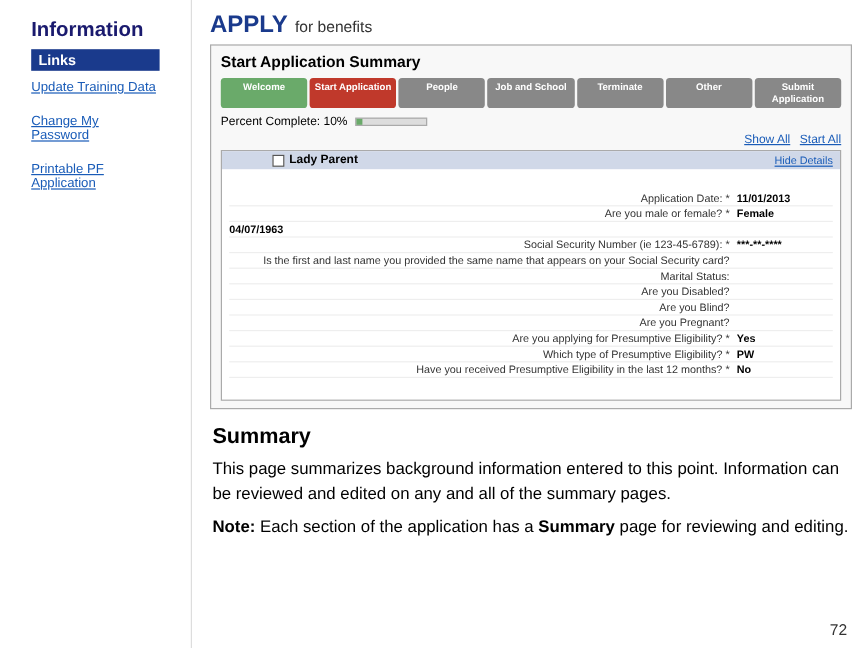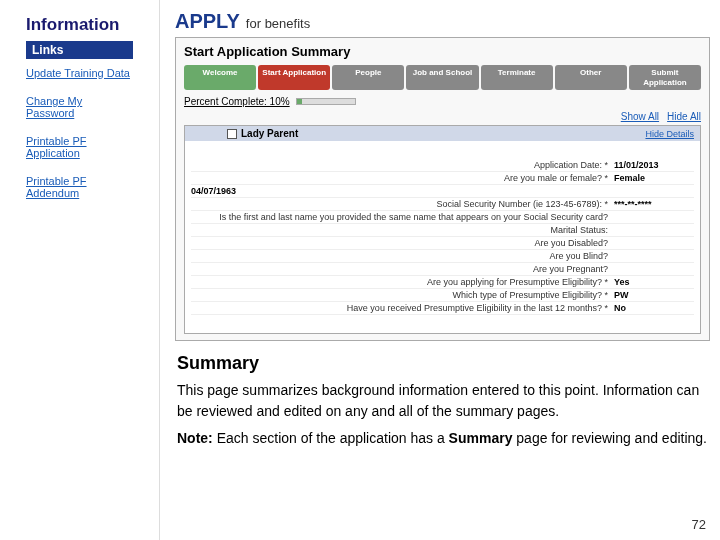--- a/index.html
+++ b/index.html
@@ -131,21 +131,20 @@
     .step-other { background: #888; }
     .step-submit { background: #888; text-align: center; }
 
     
     .percent-bar-row {
       display: flex;
       align-items: center;
       gap: 6px;
       margin-bottom: 4px;
       font-size: 10px;
-      text-decoration: underline;
     }
 
     .percent-bar-outer {
       width: 60px;
       height: 7px;
       background: #ddd;
       border: 1px solid #aaa;
     }
 
     .percent-bar-inner {
@@ -275,21 +274,20 @@
 <body>
 
 <div class="blue-bar"></div>
 
 <div class="sidebar">
   <div class="sidebar-title">Information</div>
   <span class="sidebar-links-label">Links</span>
   <a class="sidebar-link">Update Training Data</a>
   <a class="sidebar-link">Change My Password</a>
   <a class="sidebar-link">Printable PF Application</a>
-  <a class="sidebar-link">Printable PF Addendum</a>
 </div>
 
 <div class="main-content">
 
   <div class="apply-header">
     <span class="apply-title">APPLY</span>
     <span class="apply-subtitle">for benefits</span>
   </div>
 
   <div class="app-box">
@@ -307,21 +305,21 @@
 
     <div class="percent-bar-row">
       <span>Percent Complete: 10%</span>
       <div class="percent-bar-outer">
         <div class="percent-bar-inner" style="width:10%;"></div>
       </div>
     </div>
 
     <div class="show-hide-row">
       <span class="show-hide-link">Show All</span>
-      <span class="show-hide-link">Hide All</span>
+      <span class="show-hide-link">Start All</span>
     </div>
 
     <div class="detail-box">
       <div class="detail-header">
         <div class="detail-header-left">
           <span class="checkbox-icon"></span>
           <span class="detail-section-label">Lady Parent</span>
         </div>
         <button class="hide-details-btn">Hide Details</button>
       </div>

